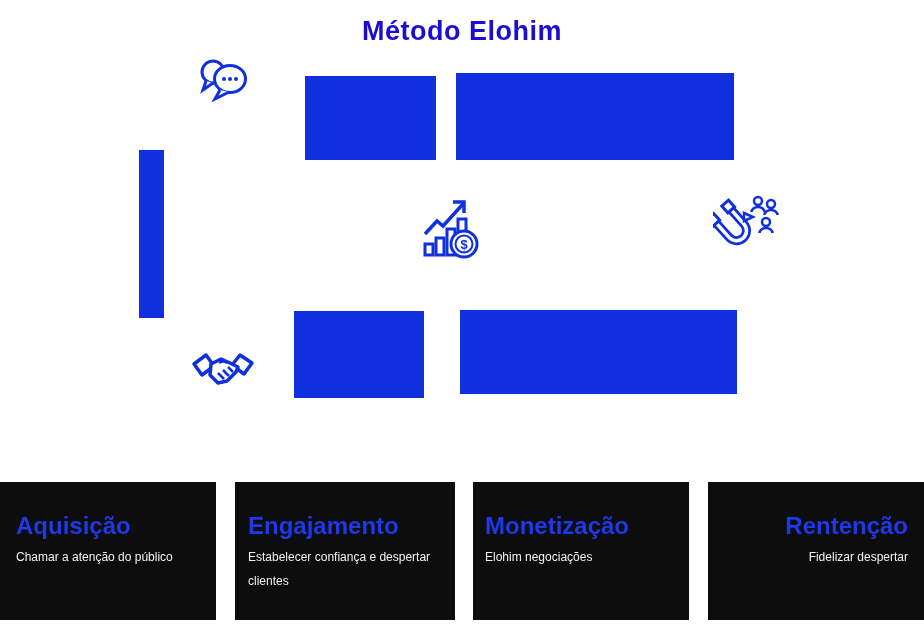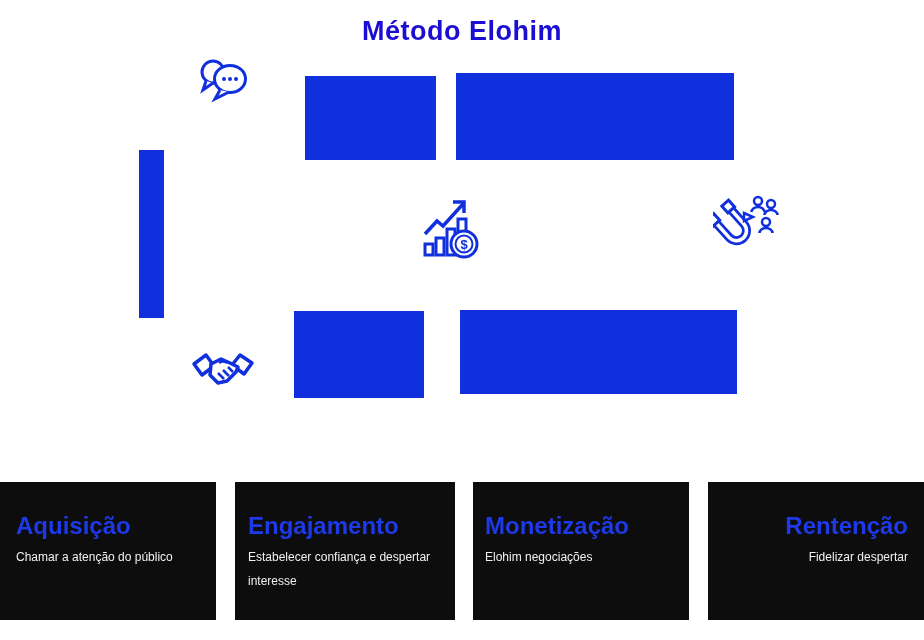--- a/index.html
+++ b/index.html
@@ -106,21 +106,21 @@
     </svg>
   </div>
 
   <div class="cards">
     <div class="card" id="card-0">
       <div class="card-title">Aquisição</div>
       <p class="card-desc">Chamar a atenção do público</p>
     </div>
     <div class="card" id="card-1">
       <div class="card-title">Engajamento</div>
-      <p class="card-desc">Estabelecer confiança e despertar interesse</p>
+      <p class="card-desc">Estabelecer confiança e despertar clientes</p>
     </div>
     <div class="card" id="card-2">
       <div class="card-title">Monetização</div>
       <p class="card-desc">Elohim negociações</p>
     </div>
     <div class="card" id="card-3">
       <div class="card-title">Rentenção</div>
       <p class="card-desc">Fidelizar despertar</p>
     </div>
   </div>

